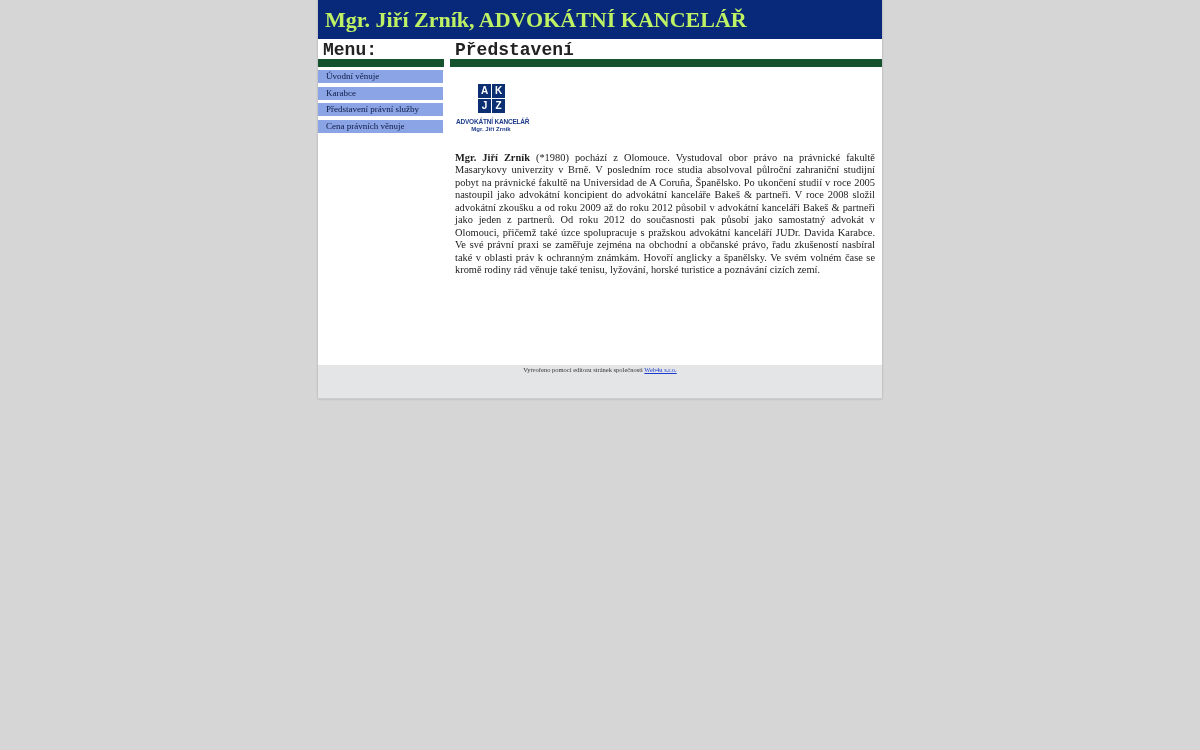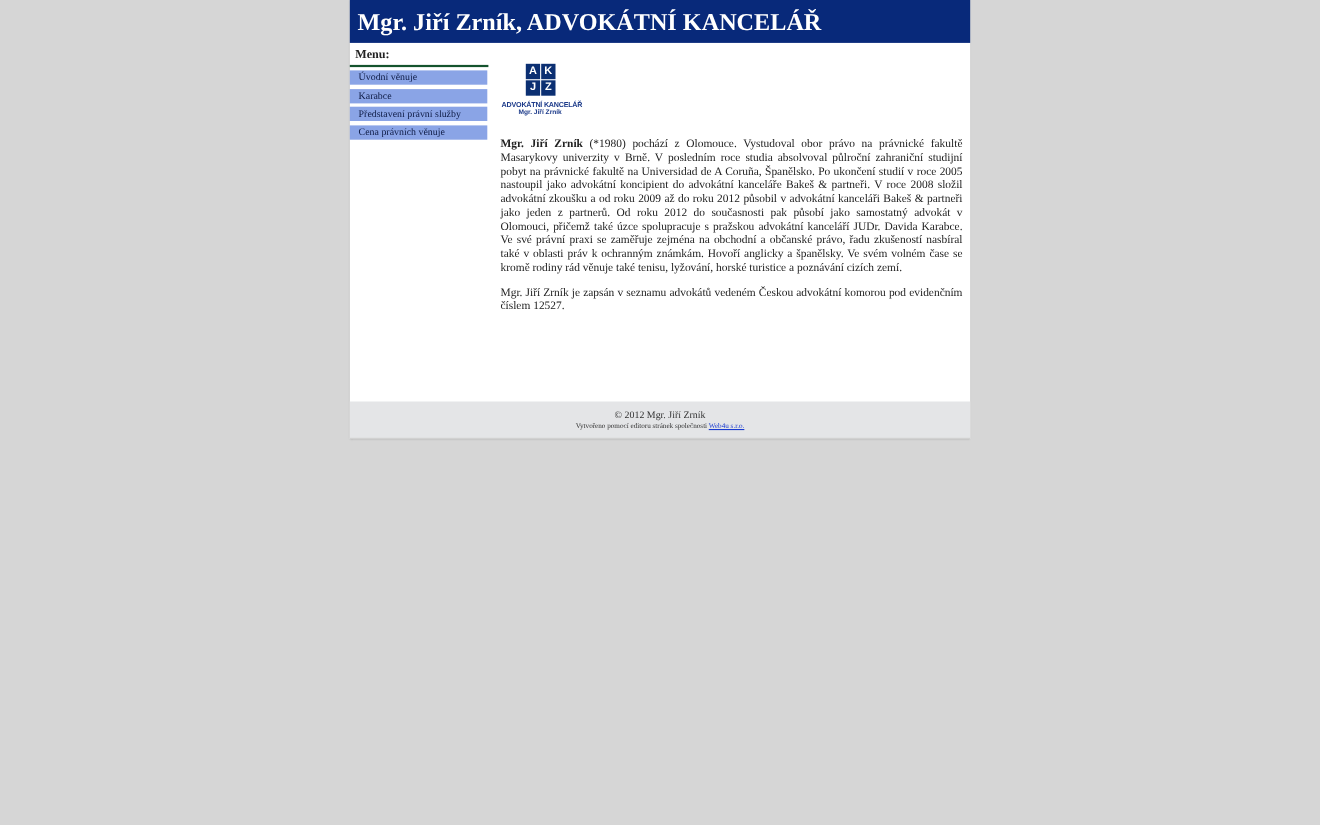--- a/index.html
+++ b/index.html
@@ -13,38 +13,39 @@
     #page {
       position: absolute;
       left: 318px; top: 0;
       width: 564px;
       background: #ffffff;
       box-shadow: 0 0 2px rgba(0,0,0,0.25);
     }
     #header {
       height: 39px;
       background: #08297a;
-      color: #ffffff;
+      color: #bef264;
       font-weight: bold;
       font-size: 22px;
       line-height: 39px;
       padding-left: 7px;
       white-space: nowrap;
     }
     #cols { display: flex; height: 326px; }
     #left { width: 126px; padding-top: 2px; }
     #right { width: 432px; margin-left: 6px; padding-top: 2px; }
     .col-head {
       font-weight: bold;
-      font-size: 11px;
+      font-size: 18px;
       height: 18px;
       line-height: 18px;
       padding-left: 5px;
-      border-bottom: 2px solid #14532d;
+      border-bottom: 8px solid #14532d;
       margin-bottom: 3px;
+      font-family: Liberation Mono, monospace;
     }
     #right .col-head { padding-left: 5px; }
     .menu-item {
       display: block;
       background: #8aa4e6;
       height: 13px;
       line-height: 13px;
       font-size: 9px;
       color: #0d1a44;
       padding-left: 8px;
@@ -115,35 +116,34 @@
   <div id="cols">
     <div id="left">
       <div class="col-head">Menu:</div>
       <a class="menu-item">Úvodní věnuje</a>
       <a class="menu-item">Karabce</a>
       <a class="menu-item">Představení právní služby</a>
       <a class="menu-item">Cena právních věnuje</a>
     </div>
 
     <div id="right" class="content">
+      <div class="col-head">Představení</div>
 
       <div id="logo">
         <div class="logo-grid">
           <span>A</span>
           <span>K</span>
           <span>J</span>
           <span>Z</span>
         </div>
         <div class="logo-text logo-t1">ADVOKÁTNÍ KANCELÁŘ</div>
         <div class="logo-text logo-t2">Mgr. Jiří Zrník</div>
       </div>
 
       <p class="p1"><b>Mgr. Jiří Zrník</b><span> (*1980) pochází z Olomouce. Vystudoval obor právo na právnické fakultě Masarykovy univerzity v Brně. V posledním roce studia absolvoval půlroční zahraniční studijní pobyt na právnické fakultě na Universidad de A Coruña, Španělsko. Po ukončení studií v roce 2005 nastoupil jako advokátní koncipient do advokátní kanceláře Bakeš &amp; partneři. V roce 2008 složil advokátní zkoušku a od roku 2009 až do roku 2012 působil v advokátní kanceláři Bakeš &amp; partneři jako jeden z partnerů. Od roku 2012 do současnosti pak působí jako samostatný advokát v Olomouci, přičemž také úzce spolupracuje s pražskou advokátní kanceláří JUDr. Davida Karabce. Ve své právní praxi se zaměřuje zejména na obchodní a občanské právo, řadu zkušeností nasbíral také v oblasti práv k ochranným známkám. Hovoří anglicky a španělsky. Ve svém volném čase se kromě rodiny rád věnuje také tenisu, lyžování, horské turistice a poznávání cizích zemí.</span></p>
 
-      <p class="p2">Mgr. Jiří Zrník je zapsán v seznamu advokátů vedeném Českou advokátní komorou pod evidenčním číslem 12527.</p>
     </div>
   </div>
 
   <div id="footer">
-    <div class="foot1">© 2012 Mgr. Jiří Zrník</div>
     <div class="foot2"><span>Vytvořeno pomocí editoru stránek společnosti </span><a href="#">Web4u s.r.o.</a></div>
   </div>
 </div>
 
 </body></html>

